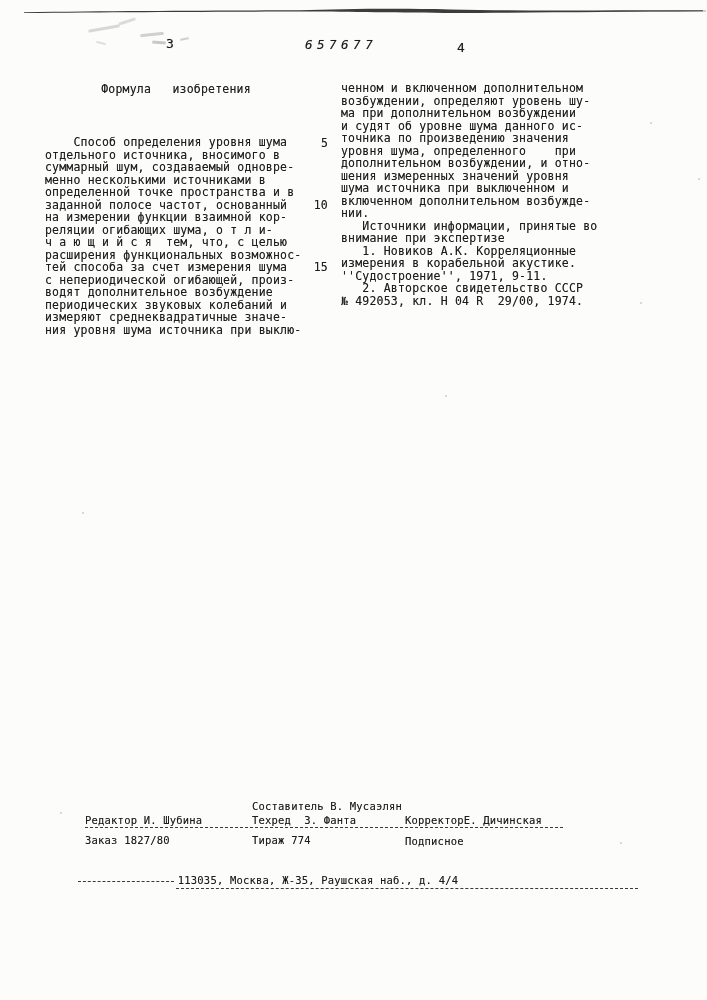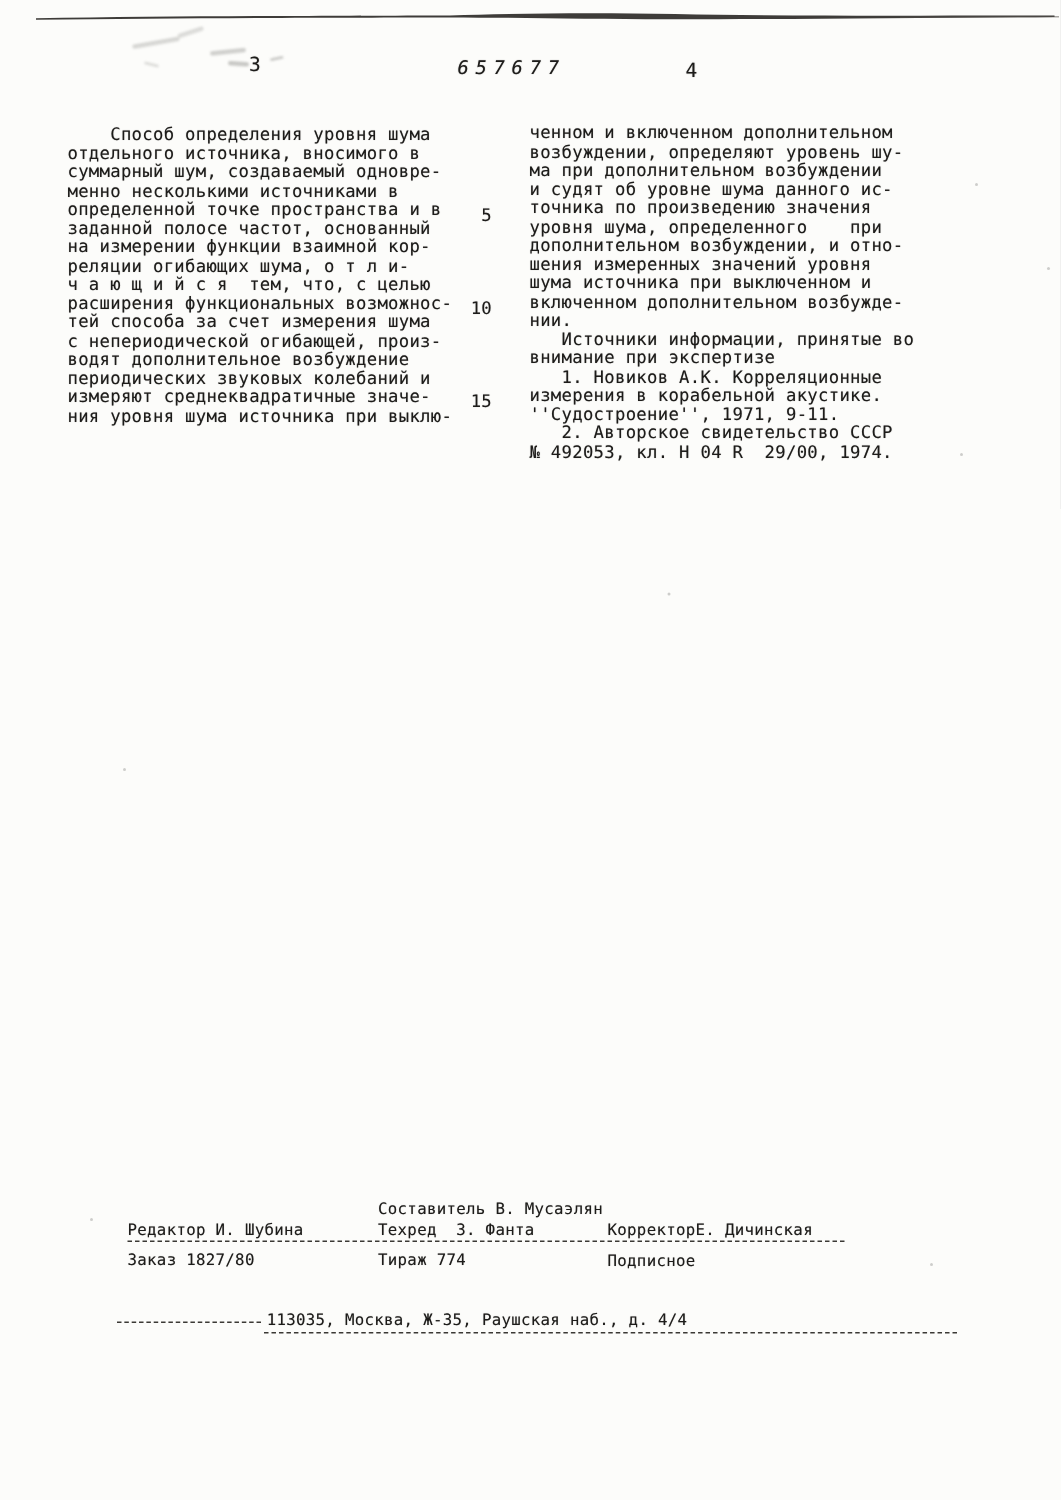--- a/index.html
+++ b/index.html
@@ -15,21 +15,21 @@
     position:absolute;
     white-space:pre;
     font-size:11.5px;
     line-height:12.5px;
     letter-spacing:0.2px;
     text-shadow:0 0 0.6px rgba(28,27,25,0.45);
   }
   .tline{height:12.5px;white-space:pre;}
   .col{width:262px;}
   .left-col{left:45px;top:58px;}
-  .right-col{left:341px;top:57px;margin-left:12px;}
+  .right-col{left:341px;top:57px;}
   .col-heading{text-align:center;margin-bottom:15.5px;white-space:pre;}
   .marker{
     position:absolute;left:302px;width:26px;text-align:right;
     font-size:11.5px;letter-spacing:0.2px;
     text-shadow:0 0 0.6px rgba(28,27,25,0.45);
   }
   .hdr{position:absolute;white-space:pre;text-shadow:0 0 0.7px rgba(28,27,25,0.5);}
   .hdr-pg{font-size:13px;}
   .hdr-num{font-size:12.5px;letter-spacing:4.5px;}
   .ftxt{
@@ -72,20 +72,21 @@
   <div class="speck" style="left:82px;top:512px;"></div>
   <div class="speck" style="left:445px;top:395px;"></div>
   <div class="speck" style="left:620px;top:842px;"></div>
   <div class="speck" style="left:60px;top:812px;"></div>
 
   <div class="hdr hdr-pg" style="left:166px;top:36px;">3</div>
   <div class="hdr hdr-num" style="left:305px;top:37px;font-style:italic;">657677</div>
   <div class="hdr hdr-pg" style="left:457px;top:40px;">4</div>
 
   <div class="txt col left-col">
+    <div class="col-heading">Формула   изобретения</div>
     <div><div class="tline">    Способ определения уровня шума</div><div class="tline">отдельного источника, вносимого в</div><div class="tline">суммарный шум, создаваемый одновре-</div><div class="tline">менно несколькими источниками в</div><div class="tline">определенной точке пространства и в</div><div class="tline">заданной полосе частот, основанный</div><div class="tline">на измерении функции взаимной кор-</div><div class="tline">реляции огибающих шума, о т л и-</div><div class="tline">ч а ю щ и й с я  тем, что, с целью</div><div class="tline">расширения функциональных возможнос-</div><div class="tline">тей способа за счет измерения шума</div><div class="tline">с непериодической огибающей, произ-</div><div class="tline">водят дополнительное возбуждение</div><div class="tline">периодических звуковых колебаний и</div><div class="tline">измеряют среднеквадратичные значе-</div><div class="tline">ния уровня шума источника при выклю-</div></div>
   </div>
 
   <div class="marker" style="top:136px;">5</div>
   <div class="marker" style="top:198px;">10</div>
   <div class="marker" style="top:260px;">15</div>
 
   <div class="txt col right-col">
     <div><div class="tline">ченном и включенном дополнительном</div><div class="tline">возбуждении, определяют уровень шу-</div><div class="tline">ма при дополнительном возбуждении</div><div class="tline">и судят об уровне шума данного ис-</div><div class="tline">точника по произведению значения</div><div class="tline">уровня шума, определенного    при</div><div class="tline">дополнительном возбуждении, и отно-</div><div class="tline">шения измеренных значений уровня</div><div class="tline">шума источника при выключенном и</div><div class="tline">включенном дополнительном возбужде-</div><div class="tline">нии.</div><div class="tline">   Источники информации, принятые во</div><div class="tline">внимание при экспертизе</div><div class="tline">   1. Новиков А.К. Корреляционные</div><div class="tline">измерения в корабельной акустике.</div><div class="tline">''Судостроение'', 1971, 9-11.</div><div class="tline">   2. Авторское свидетельство СССР</div><div class="tline">№ 492053, кл. Н 04 R  29/00, 1974.</div></div>
   </div>

